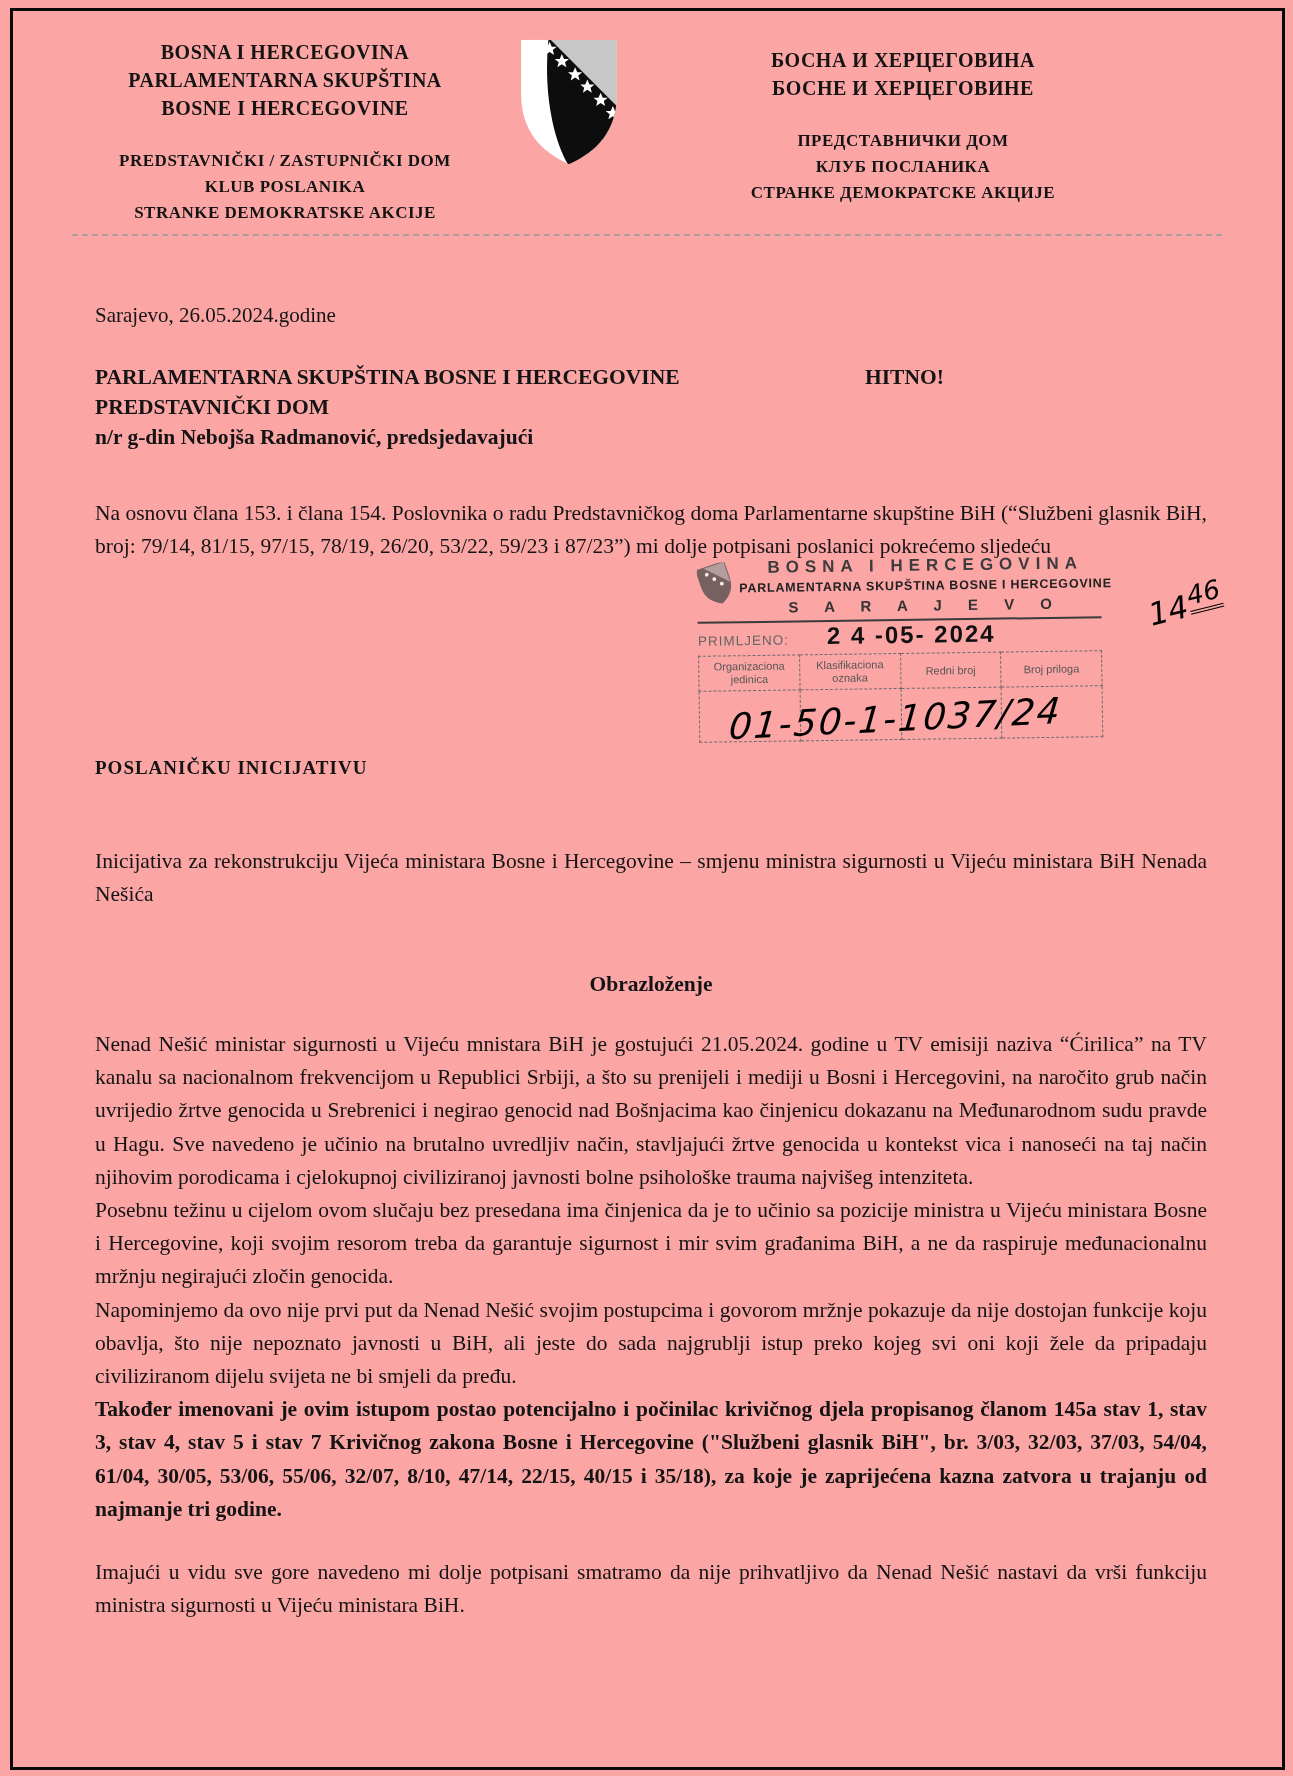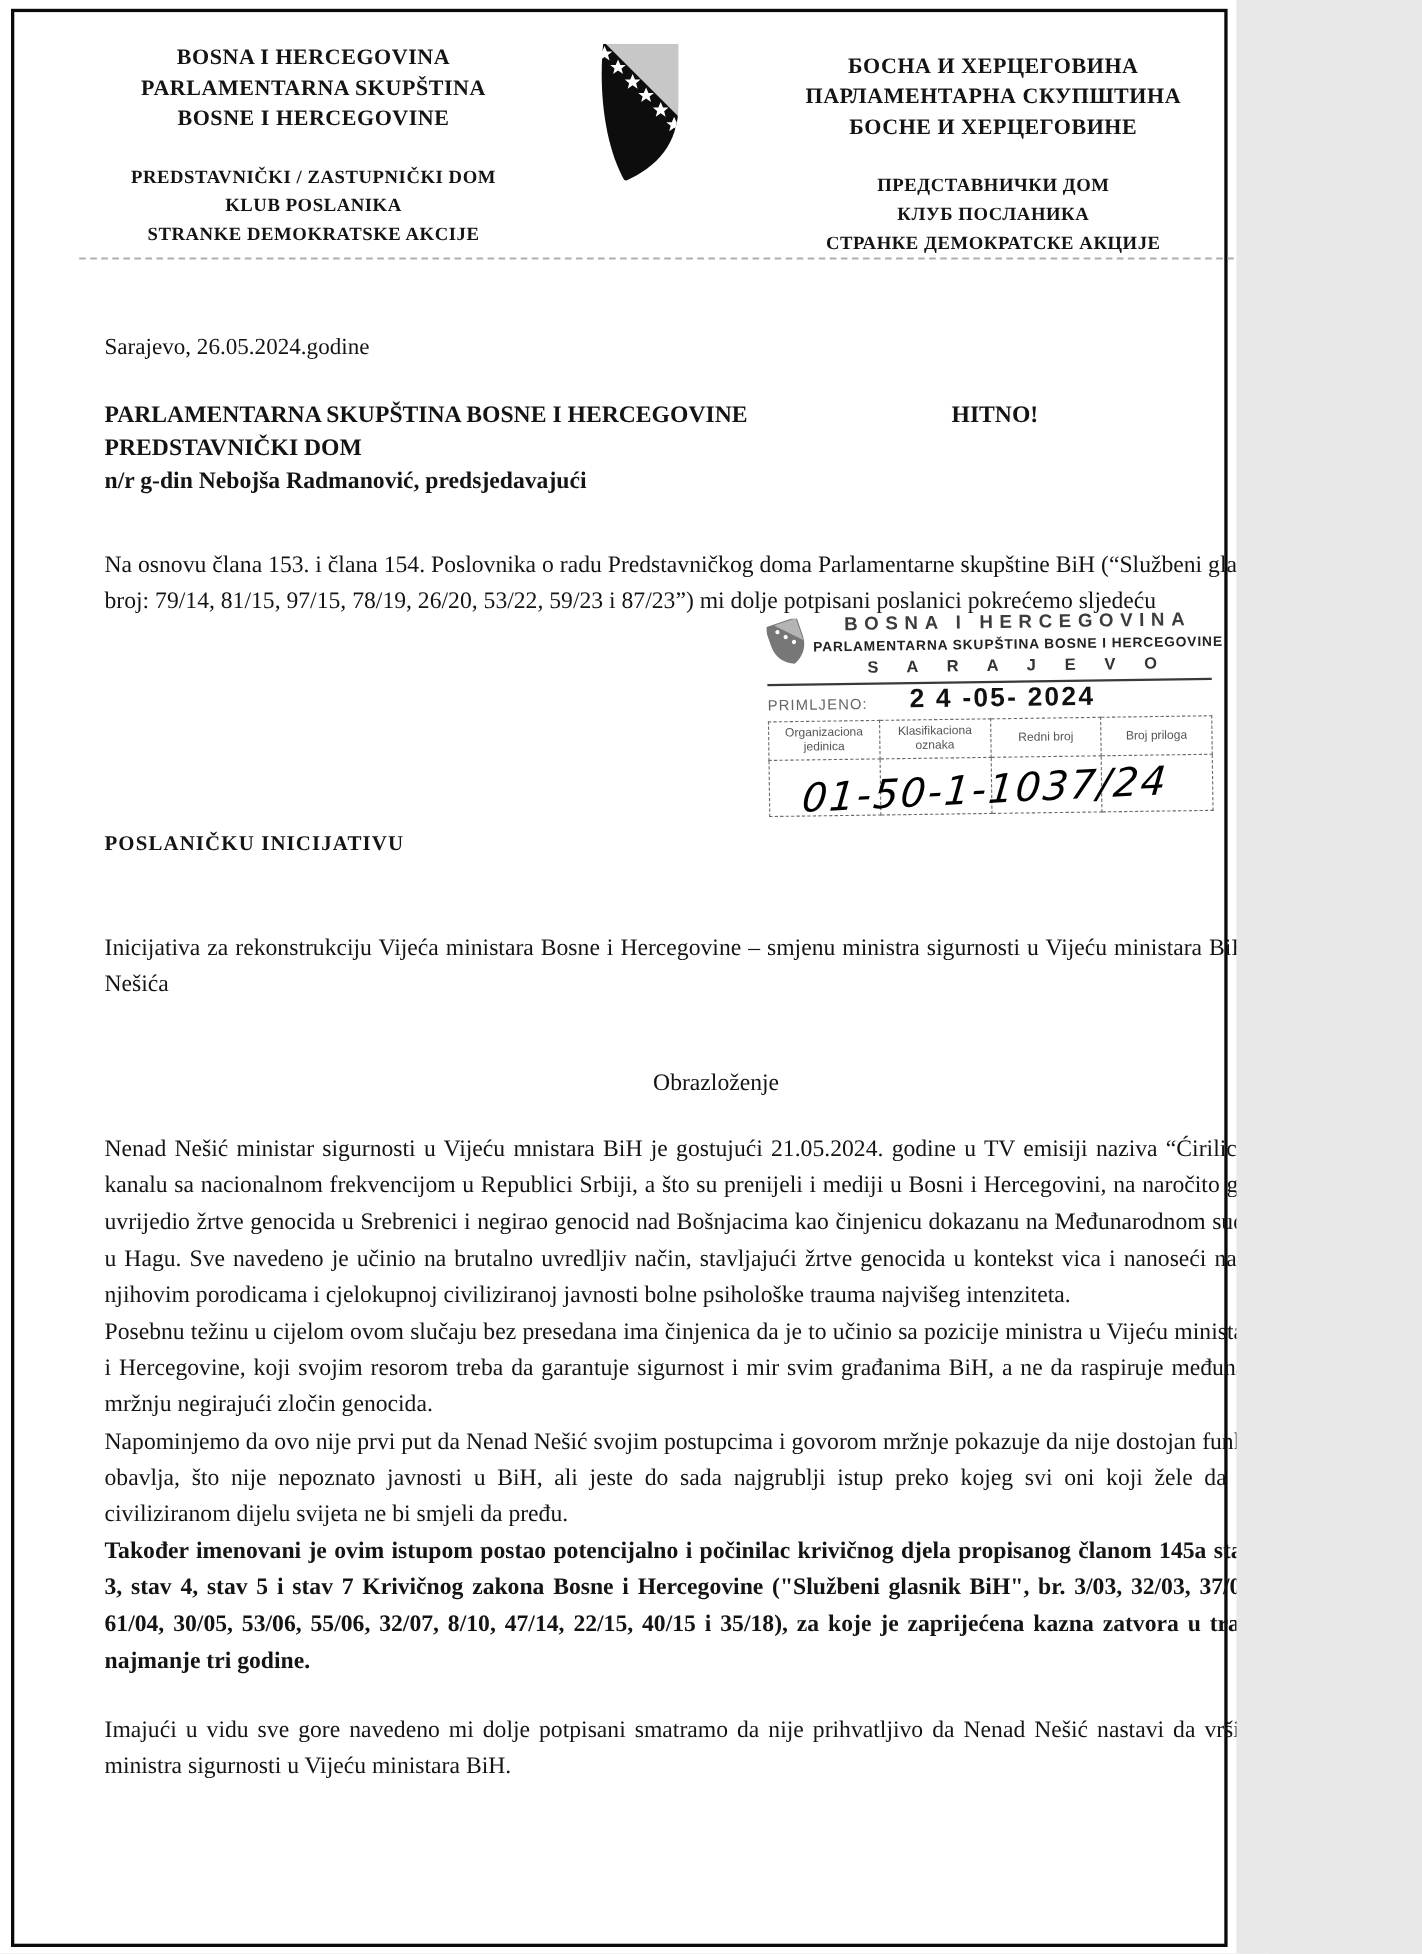--- a/index.html
+++ b/index.html
@@ -1,17 +1,17 @@
 <!DOCTYPE html>
 <html><head>
 <meta charset="utf-8">
 <style>
   html,body { margin:0; padding:0; background:#e8e8e8; }
   .page {
-    position:relative; width:1124px; height:1776px; background:#ffffff;
+    position:relative; width:1293px; height:1776px; background:#fca5a5;
     font-family:"Liberation Serif", serif; color:#141414; overflow:hidden;
   }
   .page-border {
     position:absolute; top:8px; left:10px; right:8px; bottom:6px;
     border:3px solid #0a0a0a; pointer-events:none;
   }
   
   .header-left, .header-right {
     position:absolute; text-align:center; font-weight:bold;
   }
@@ -70,21 +70,21 @@
   .initiative-heading {
     position:absolute; top:757px; left:95px; width:935px; text-align:left;
     font-weight:bold; font-size:19px; letter-spacing:1px;
   }
   .subject-par {
     position:absolute; top:845px; left:95px; width:1112px;
     font-size:21.5px; line-height:33px; text-align:justify;
   }
   .section-heading {
     position:absolute; top:972px; left:95px; width:1112px; text-align:center;
-    font-weight:normal; font-size:21.5px;
+    font-weight:bold; font-size:21.5px;
   }
   .body-block {
     position:absolute; top:1028px; left:95px; width:1112px;
     font-size:21.5px; line-height:33.2px; text-align:justify;
   }
   .body-block p { margin:0; }
   .body-block p.emphasized { font-weight:bold; }
   .body-block p.closing { margin-top:30px; }
 </style>
 </head>
@@ -121,21 +121,20 @@
         <use href="#star" fill="#ffffff" transform="translate(56,36)"></use>
         <use href="#star" fill="#ffffff" transform="translate(68,48)"></use>
         <use href="#star" fill="#ffffff" transform="translate(81,61)"></use>
         <use href="#star" fill="#ffffff" transform="translate(93,74)"></use>
       </g>
     </svg>
   </div>
 
   <div class="header-right">
     <div class="hdr-line">БОСНА И ХЕРЦЕГОВИНА</div>
-    <div class="hdr-line">ПАРЛАМЕНТАРНА СКУПШТИНА</div>
     <div class="hdr-line">БОСНЕ И ХЕРЦЕГОВИНЕ</div>
     <div class="hdr-sub">
       <div class="hdr-line">ПРЕДСТАВНИЧКИ ДОМ</div>
       <div class="hdr-line">КЛУБ ПОСЛАНИКА</div>
       <div class="hdr-line">СТРАНКЕ ДЕМОКРАТСКЕ АКЦИЈЕ</div>
     </div>
   </div>
 
   <div class="header-divider"></div>
 

